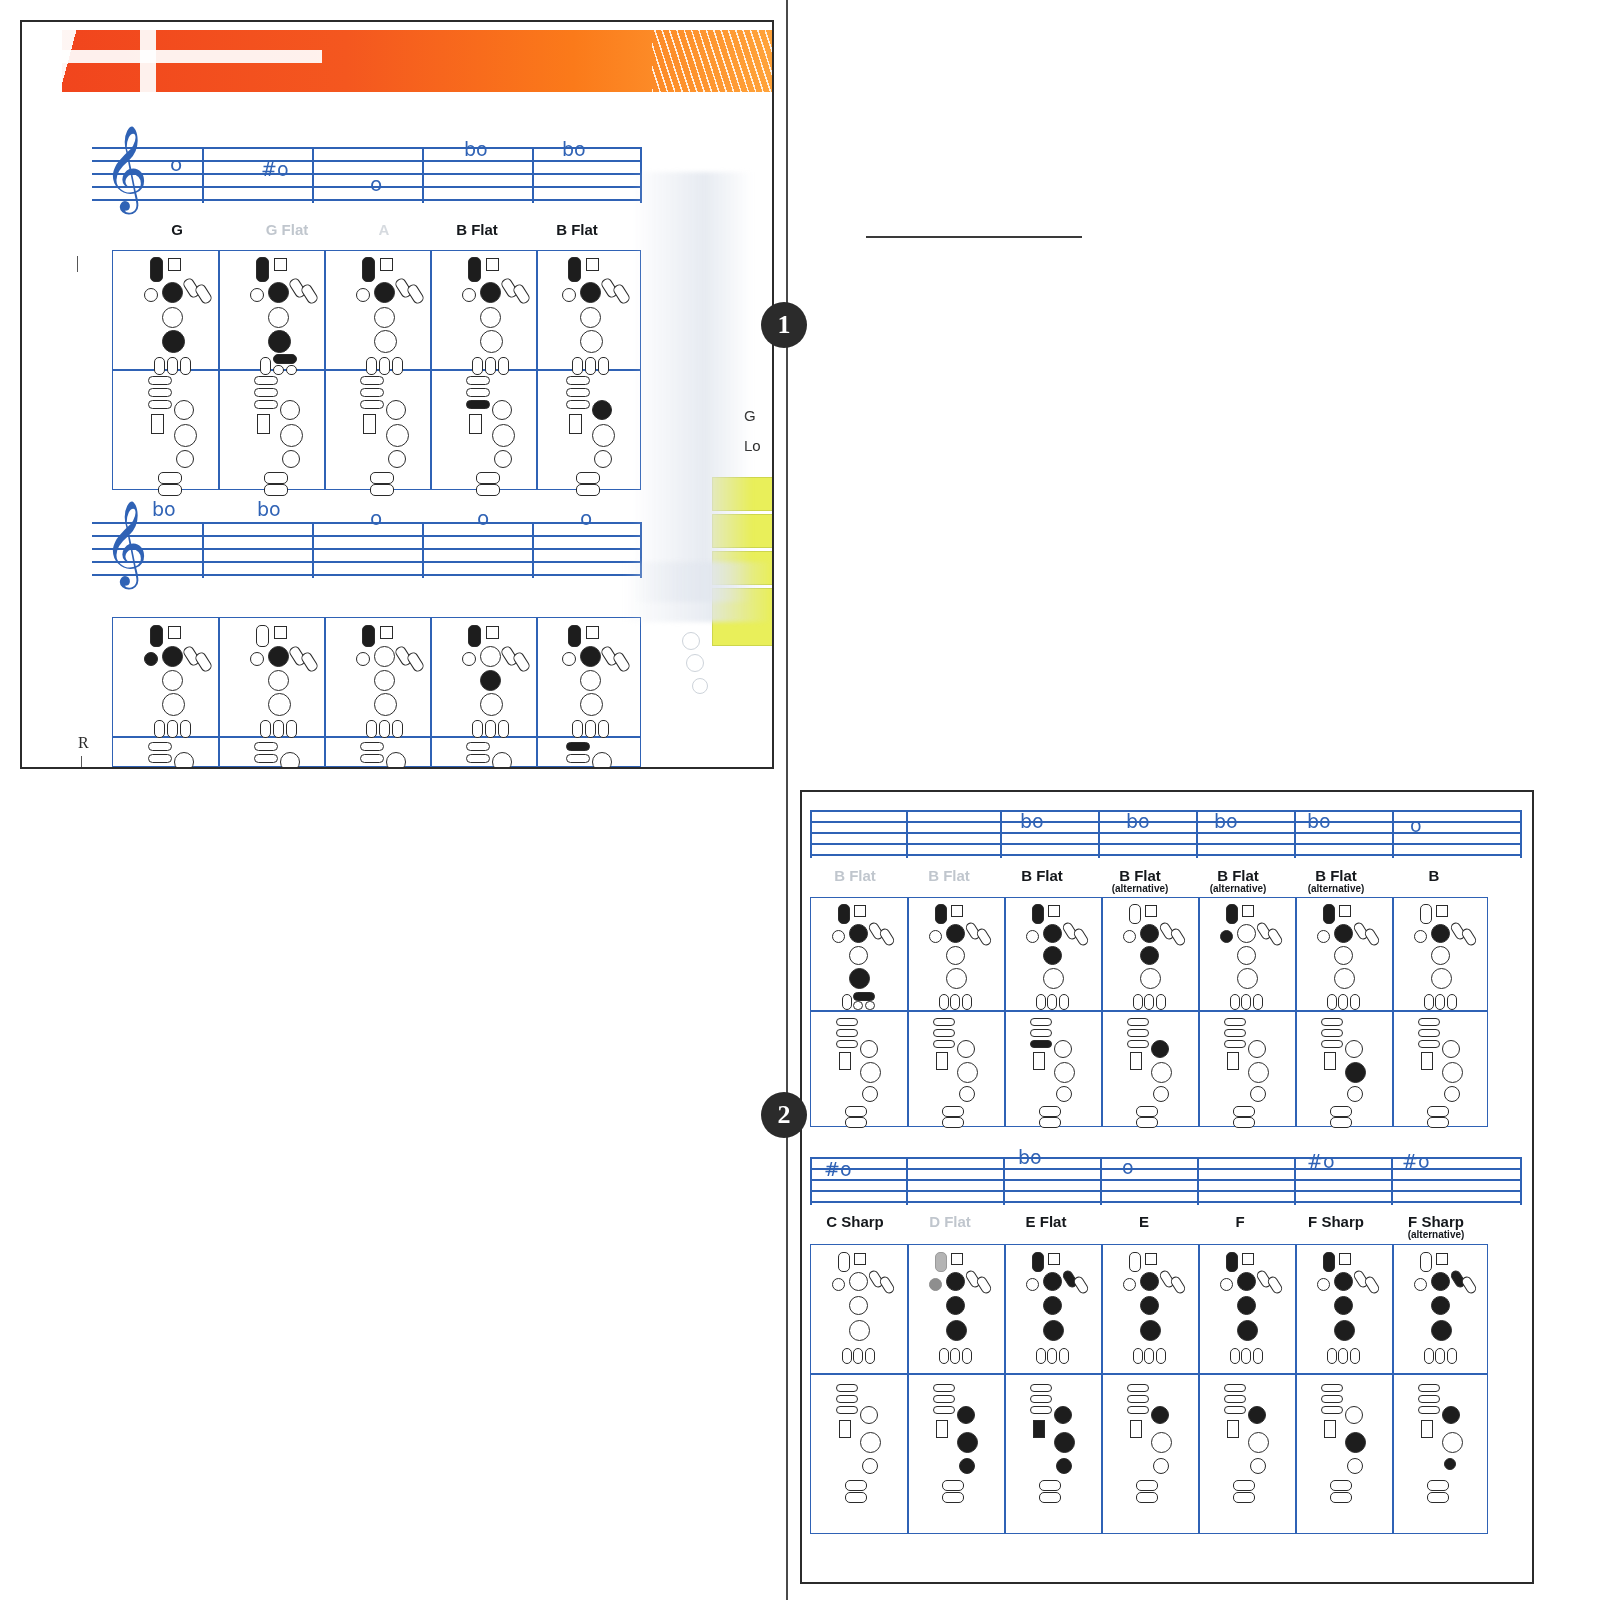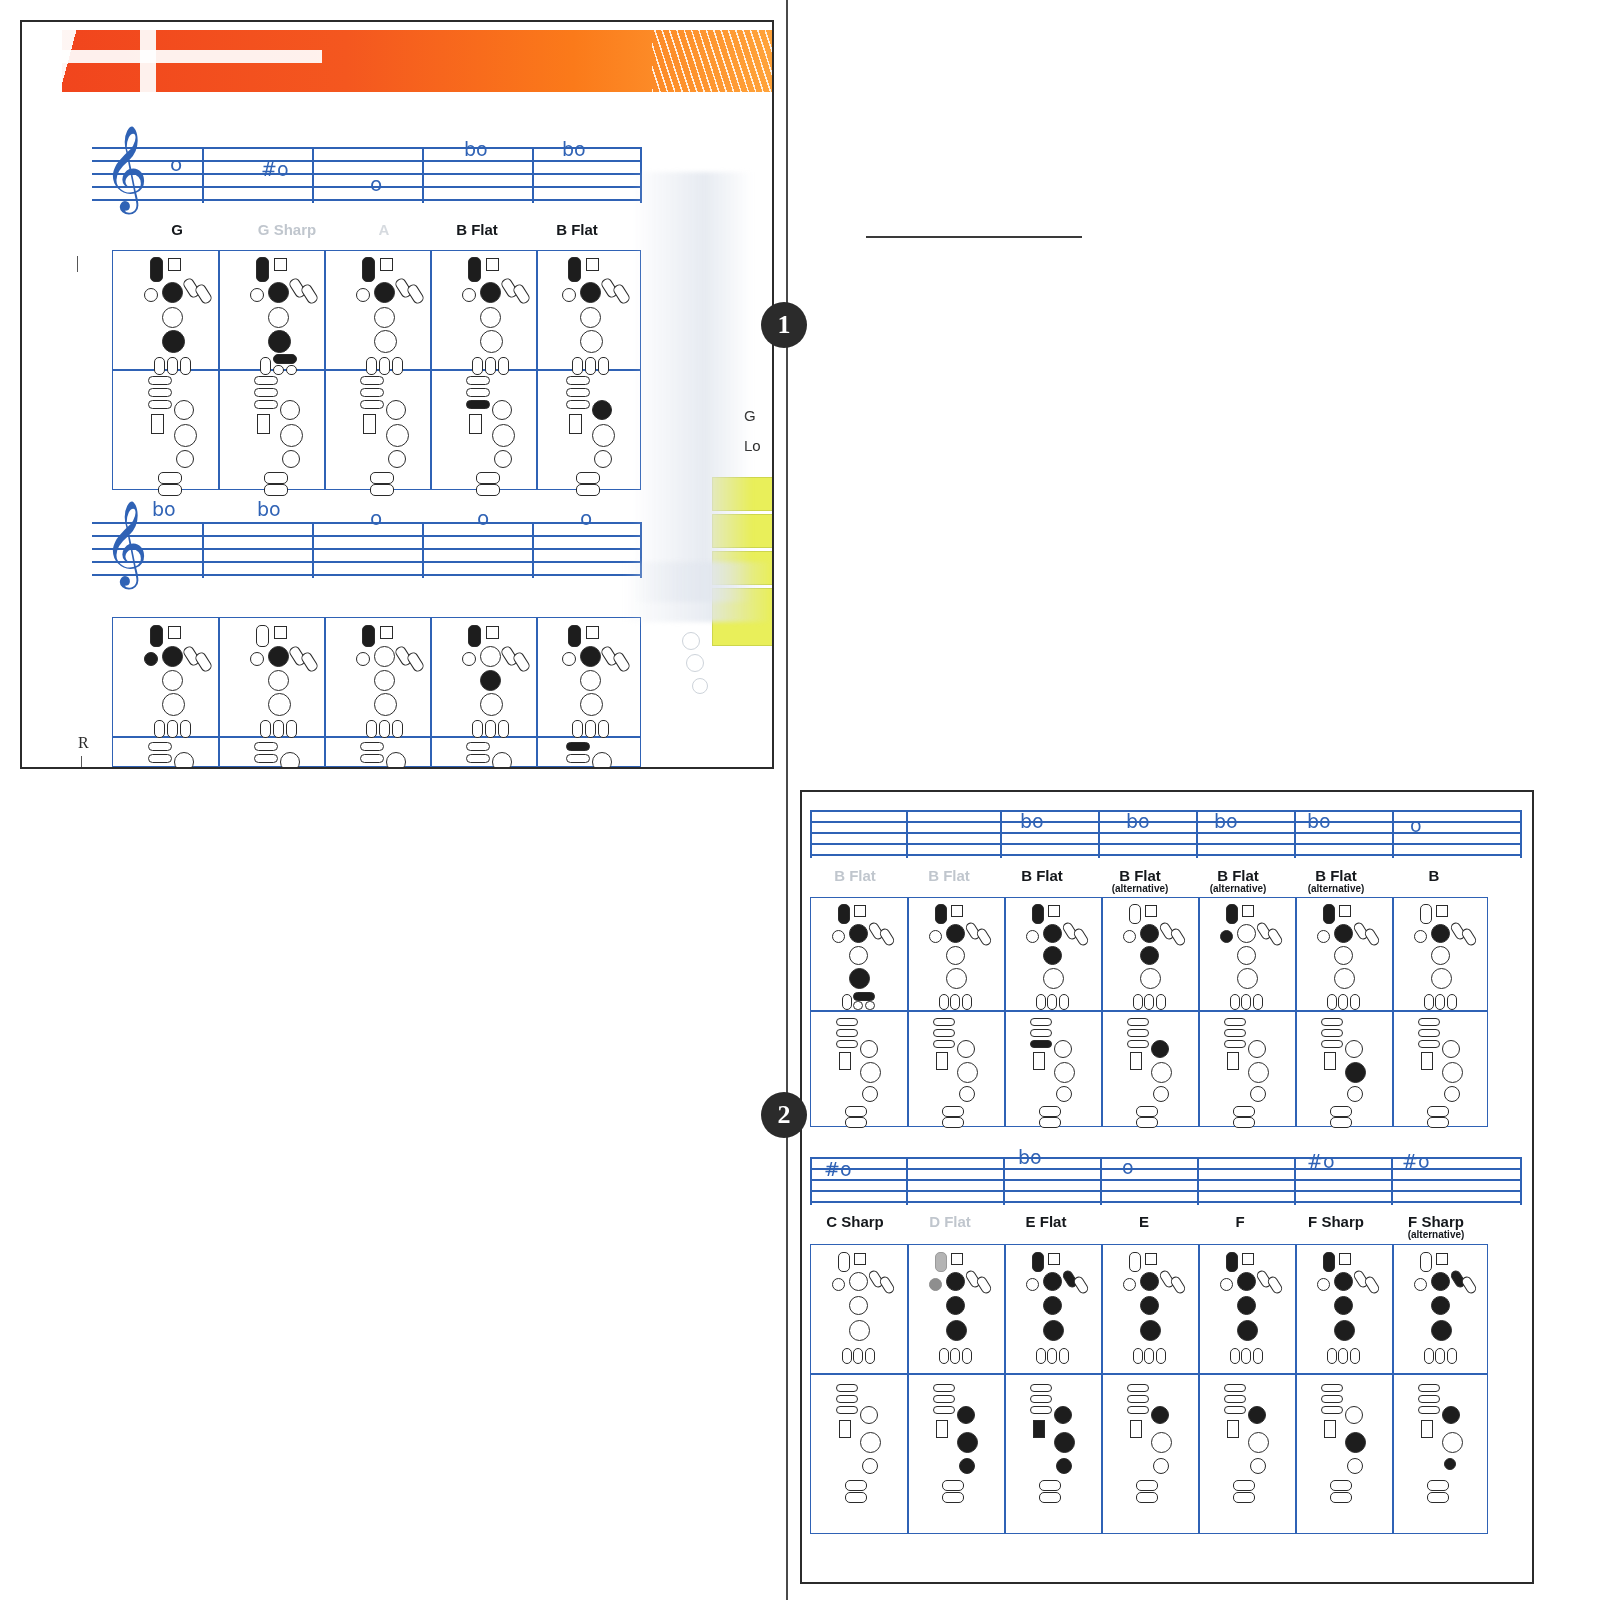--- a/index.html
+++ b/index.html
@@ -252,21 +252,21 @@
     </div>
     <div class="clef" style="left:82px; top:108px; font-size:74px;">𝄞</div>
 
     <div class="note" style="left:148px; top:132px; font-size:20px;">o</div>
     <div class="note note-accidental" style="left:239px; top:138px;">#o</div>
     <div class="note" style="left:348px; top:152px; font-size:20px;">o</div>
     <div class="note note-accidental" style="left:442px; top:118px;">bo</div>
     <div class="note note-accidental" style="left:540px; top:118px;">bo</div>
 
     <div class="nlabel" style="left:115px; top:200px; width:80px;">G</div>
-    <div class="nlabel faded" style="left:215px; top:200px; width:100px;">G Sharp</div>
+    <div class="nlabel faded" style="left:215px; top:200px; width:100px;">G Flat</div>
     <div class="nlabel faded2" style="left:322px; top:200px; width:80px;">A</div>
     <div class="nlabel" style="left:405px; top:200px; width:100px;">B Flat</div>
     <div class="nlabel" style="left:505px; top:200px; width:100px;">B Flat</div>
 
     <div class="grid" style="left:90px; top:228px; width:529px; height:240px;">
       <div class="v" style="left:105px;"></div>
       <div class="v" style="left:211px;"></div>
       <div class="v" style="left:317px;"></div>
       <div class="v" style="left:423px;"></div>
       <div class="h" style="top:118px;"></div>

